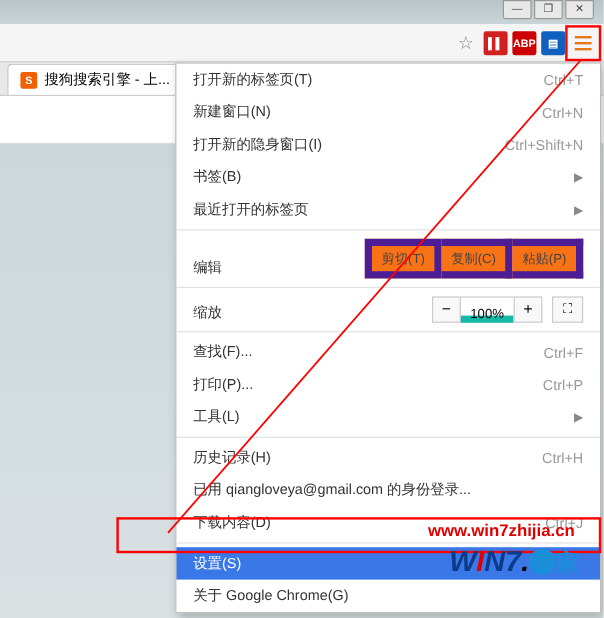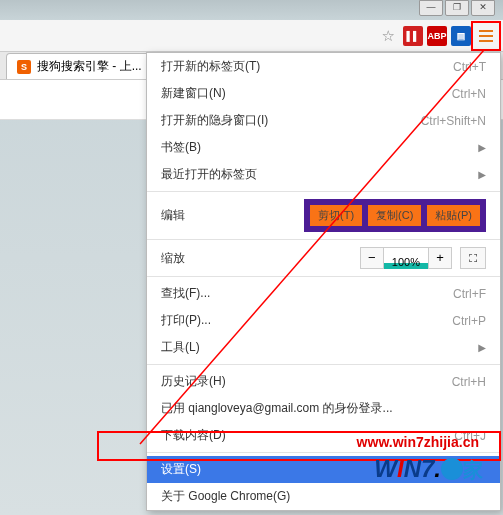--- a/index.html
+++ b/index.html
@@ -157,21 +157,21 @@
   background: #e2e2e2;
   margin: 3px 0;
 }
 .submenu-arrow {
   color: #888;
   font-size: 10px;
   margin-left: 8px;
 }
 .edit-row, .zoom-row {
   display: flex;
-  align-items: center;
+  align-items: flex-end;
   padding: 4px 14px;
   min-height: 28px;
 }
 .edit-row .lbl, .zoom-row .lbl { flex: 1; color: #333; }
 .edit-btns { display: flex; gap: 0; }
 .edit-btn {
   border: 6px solid #4c1d95;
   padding: 3px 8px;
   font-size: 11px;
   background: #f97316;

